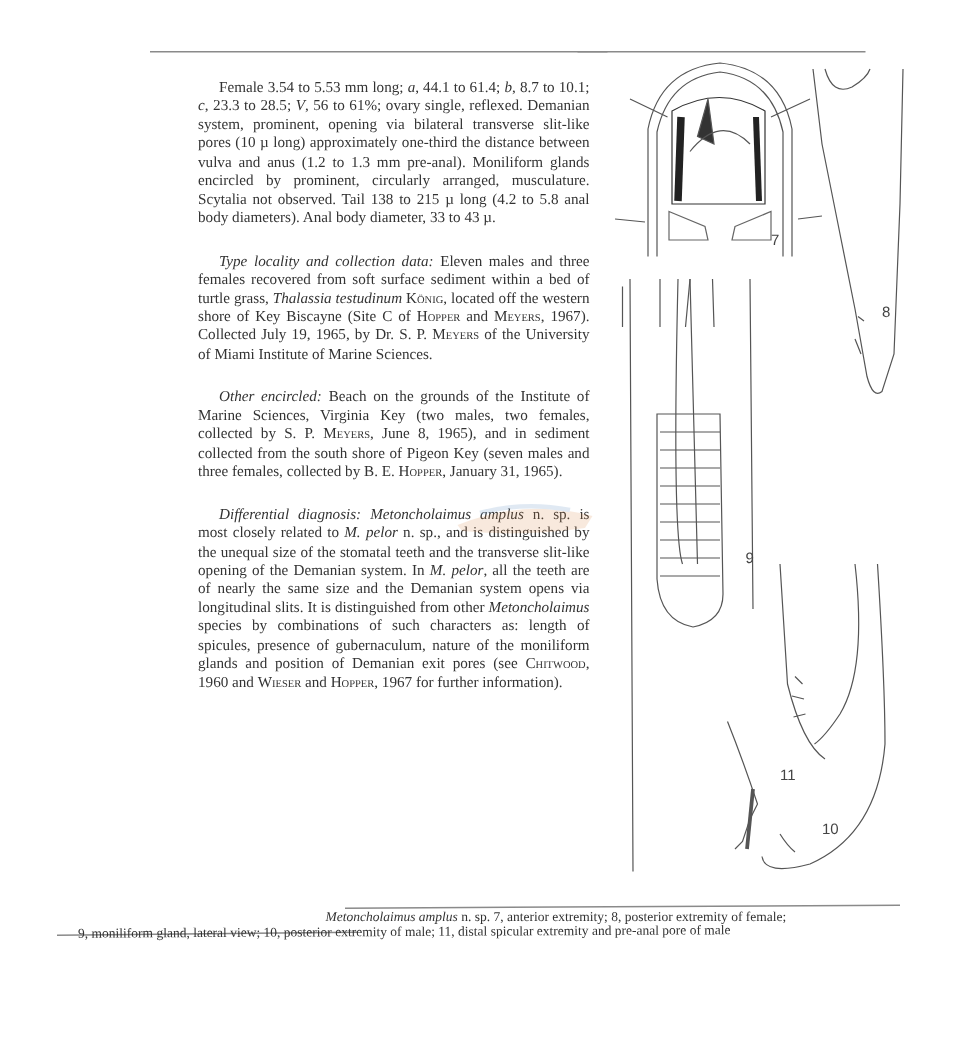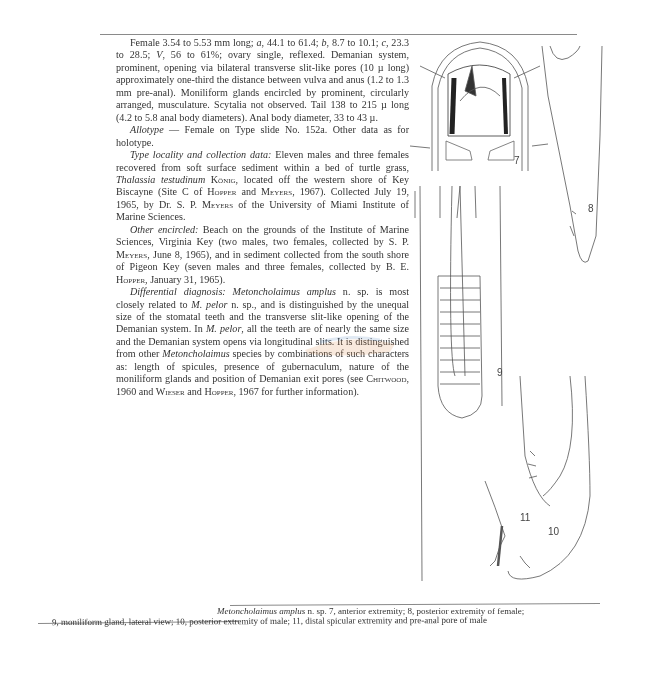--- a/index.html
+++ b/index.html
@@ -1,35 +1,34 @@
 <!DOCTYPE html>
 <html><head>
 <meta charset="utf-8">
 <style>
   html, body { margin:0; padding:0; background:#ffffff; }
   body { width:652px; height:700px; position:relative; overflow:hidden; font-family:"DejaVu Serif", serif; color:#3a3a3a; }
   .rule { position:absolute; height:1px; background:#8a8a8a; }
   .text-col { position:absolute; left:116px; top:37px; width:293px; font-size:10.1px; line-height:12.45px; text-align:justify; font-family:"Liberation Serif", serif; color:#333; }
-  .text-col p { margin:0; text-indent:14px; }
+  .text-col p { margin:16px; text-indent:14px; }
   .it { font-style:italic; }
   .sc { font-variant:small-caps; }
   .figure { position:absolute; left:410px; top:36px; width:210px; height:548px; }
   .fig-label { position:absolute; font-family:"Liberation Sans", sans-serif; font-size:10px; color:#444; }
   .caption { position:absolute; font-family:"Liberation Serif", serif; font-size:9px; color:#333; white-space:nowrap; }
   .watermark { position:absolute; left:300px; top:330px; width:100px; height:30px; opacity:0.18; }
 </style>
 </head>
 <body>
 
 <div class="rule" style="left:100px; top:34px; width:305px;"></div>
 <div class="rule" style="left:385px; top:34px; width:192px; left:385px;"></div>
 
 <div class="text-col">
   <p>Female 3.54 to 5.53 mm long; <span class="it">a</span>, 44.1 to 61.4; <span class="it">b</span>, 8.7 to 10.1; <span class="it">c</span>, 23.3 to 28.5; <span class="it">V</span>, 56 to 61%; ovary single, reflexed. Demanian system, prominent, opening via bilateral transverse slit-like pores (10 µ long) approximately one-third the distance between vulva and anus (1.2 to 1.3 mm pre-anal). Moniliform glands encircled by prominent, circularly arranged, musculature. Scytalia not observed. Tail 138 to 215 µ long (4.2 to 5.8 anal body diameters). Anal body diameter, 33 to 43 µ.</p>
-  <p><span class="it">Allotype</span><span> — Female on Type slide No. 152a. Other data as for holotype.</span></p>
   <p><span class="it">Type locality and collection data:</span> Eleven males and three females recovered from soft surface sediment within a bed of turtle grass, <span class="it">Thalassia testudinum</span> <span class="sc">König</span>, located off the western shore of Key Biscayne (Site C of <span class="sc">Hopper</span> and <span class="sc">Meyers</span>, 1967). Collected July 19, 1965, by Dr. S. P. <span class="sc">Meyers</span> of the University of Miami Institute of Marine Sciences.</p>
   <p><span class="it">Other encircled:</span> Beach on the grounds of the Institute of Marine Sciences, Virginia Key (two males, two females, collected by S. P. <span class="sc">Meyers</span>, June 8, 1965), and in sediment collected from the south shore of Pigeon Key (seven males and three females, collected by B. E. <span class="sc">Hopper</span>, January 31, 1965).</p>
   <p><span class="it">Differential diagnosis:</span> <span class="it">Metoncholaimus amplus</span> n. sp. is most closely related to <span class="it">M. pelor</span> n. sp., and is distinguished by the unequal size of the stomatal teeth and the transverse slit-like opening of the Demanian system. In <span class="it">M. pelor</span>, all the teeth are of nearly the same size and the Demanian system opens via longitudinal slits. It is distinguished from other <span class="it">Metoncholaimus</span> species by combinations of such characters as: length of spicules, presence of gubernaculum, nature of the moniliform glands and position of Demanian exit pores (see <span class="sc">Chitwood</span>, 1960 and <span class="sc">Wieser</span> and <span class="sc">Hopper</span>, 1967 for further information).</p>
 </div>
 
 <svg class="watermark" viewBox="0 0 100 30">
   <path d="M5 20 Q50 2 95 14 L90 22 Q50 28 8 24 Z" fill="#d98a4a"></path>
   <path d="M20 12 Q50 4 80 10" stroke="#5a8ac0" stroke-width="3" fill="none"></path>
 </svg>
 
@@ -70,19 +69,19 @@
   <g>
     <path d="M75 445 Q85 470 95 500 L90 510 L85 525 L80 530"></path>
     <path d="M92 490 L88 530" stroke-width="2.5"></path>
     <path d="M110 520 Q115 528 120 532"></path>
   </g>
 </svg>
 
 <div class="fig-label" style="left:514px; top:155px;">7</div>
 <div class="fig-label" style="left:588px; top:203px;">8</div>
 <div class="fig-label" style="left:497px; top:367px;">9</div>
-<div class="fig-label" style="left:548px; top:526px;text-align:center;">10</div>
+<div class="fig-label" style="left:548px; top:548px;text-align:center;">10</div>
 <div class="fig-label" style="left:520px; top:512px;">11</div>
 
 <div class="rule" style="left:230px; top:604px; width:370px; transform:rotate(-0.3deg);"></div>
 <div class="caption" style="left:217px; top:606px;"><span class="it">Metoncholaimus amplus</span><span> n. sp. 7, anterior extremity; 8, posterior extremity of female;</span></div>
 <div class="rule" style="left:38px; top:622px; width:200px; transform:rotate(-0.6deg);"></div>
 <div class="caption" style="left:52px; top:616px; transform:rotate(-0.3deg);">9, moniliform gland, lateral view; 10, posterior extremity of male; 11, distal spicular extremity and pre-anal pore of male</div>
 
 </body></html>

